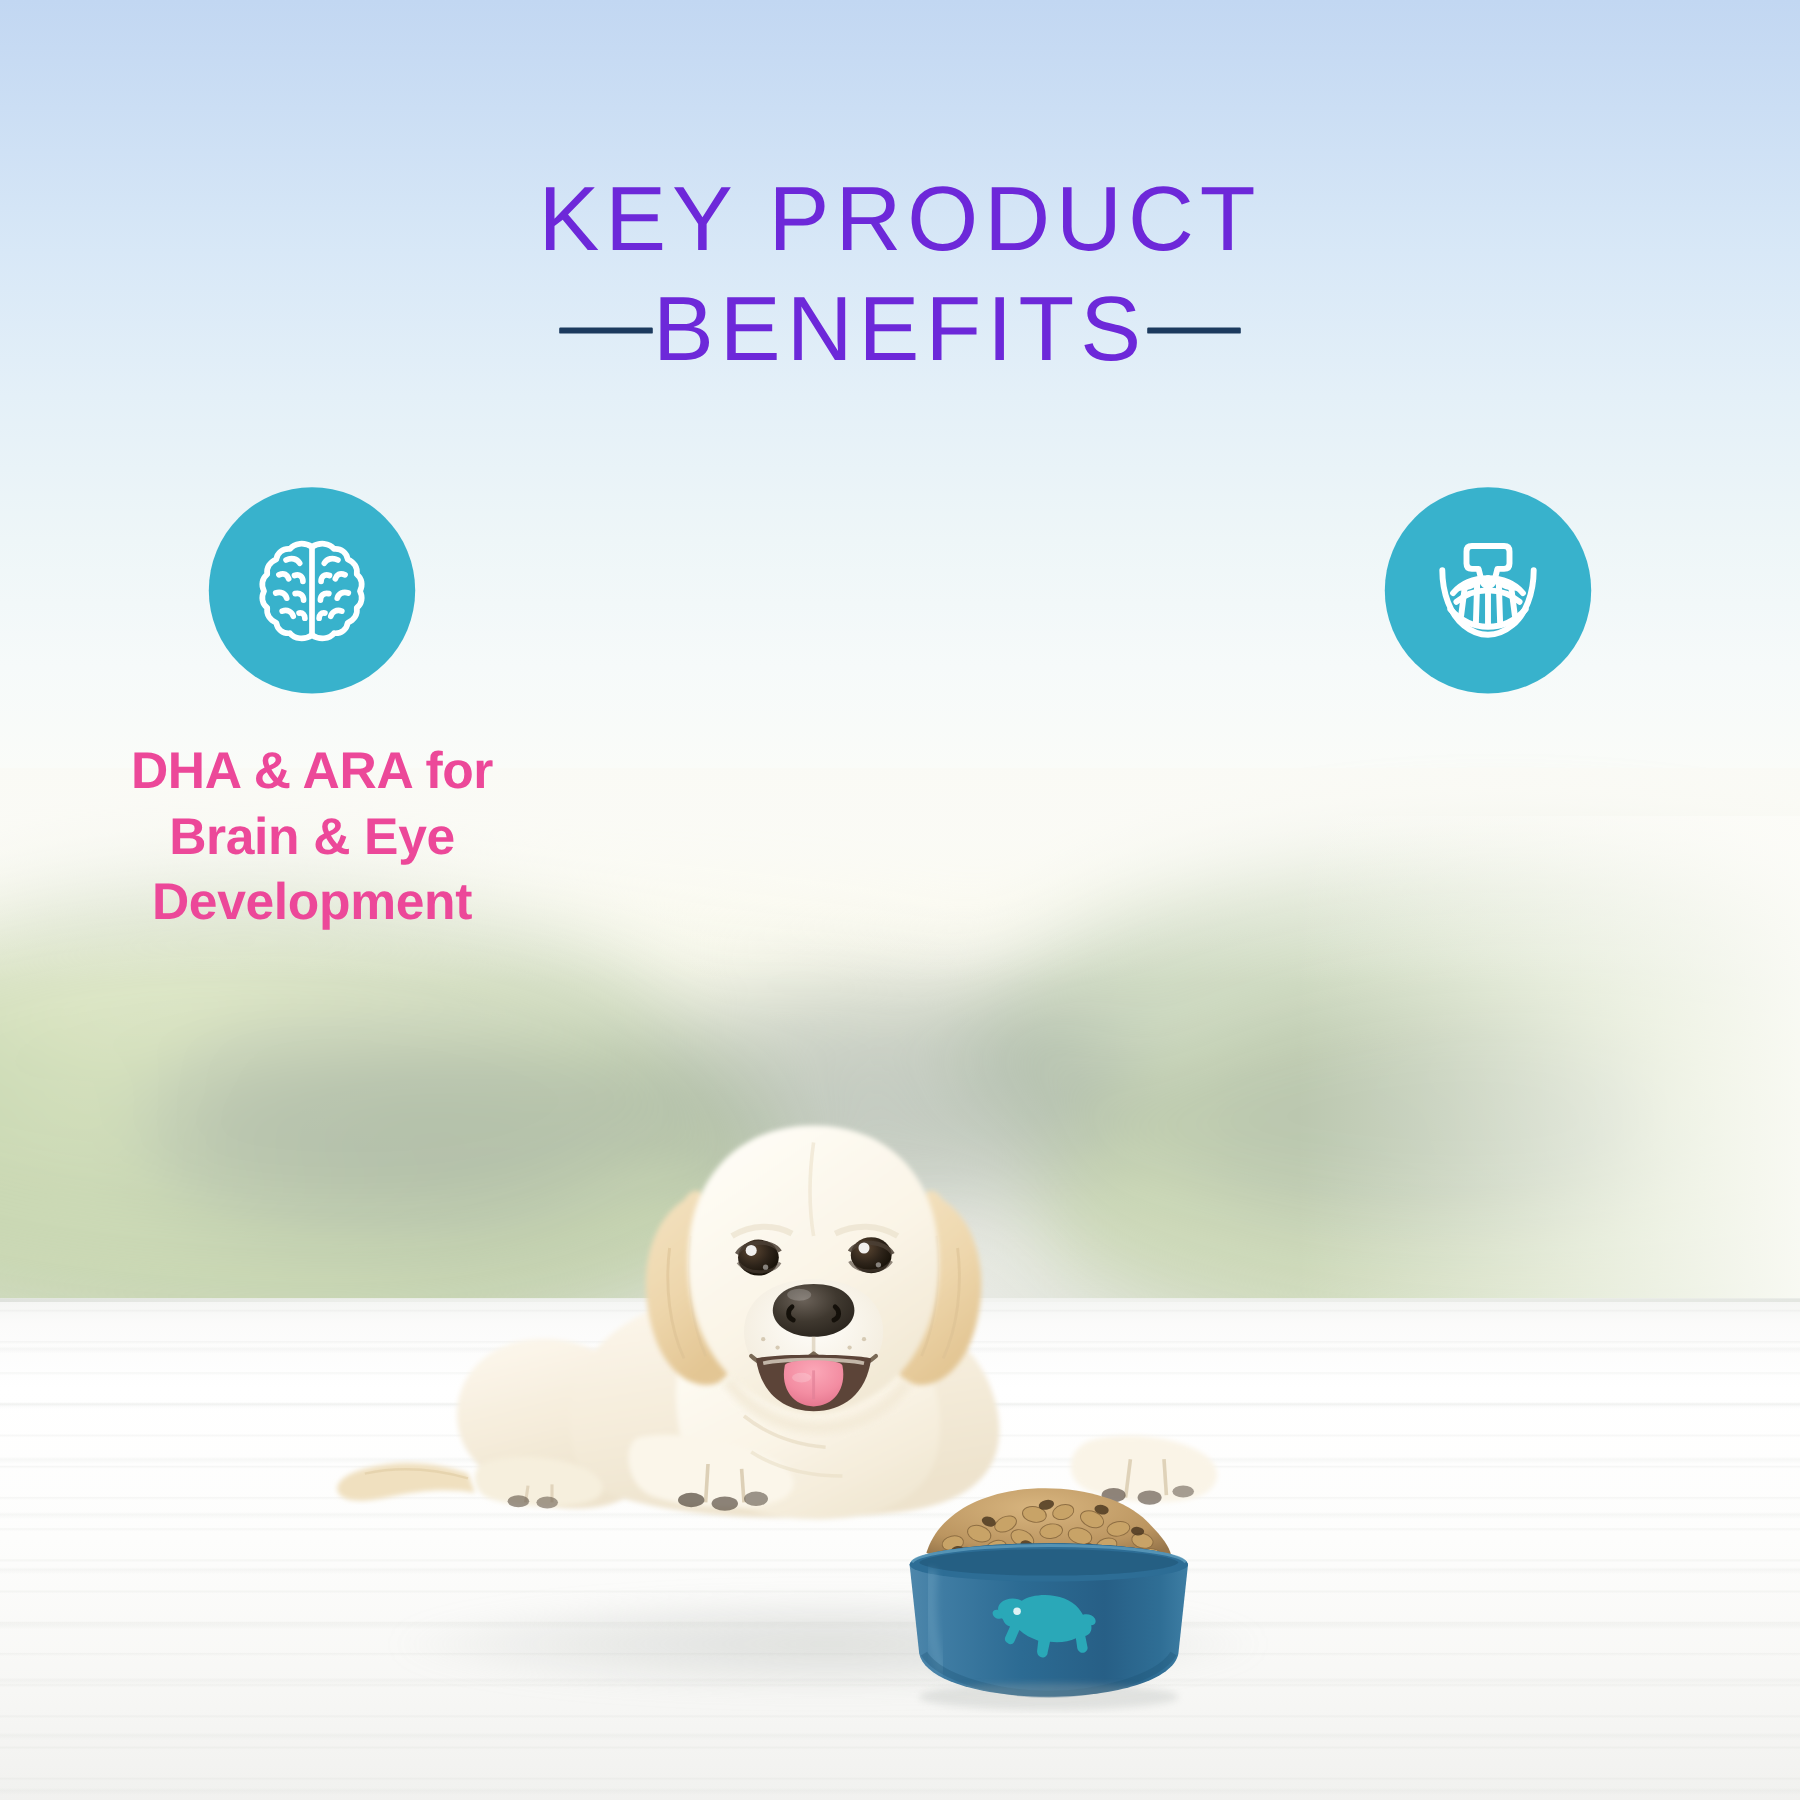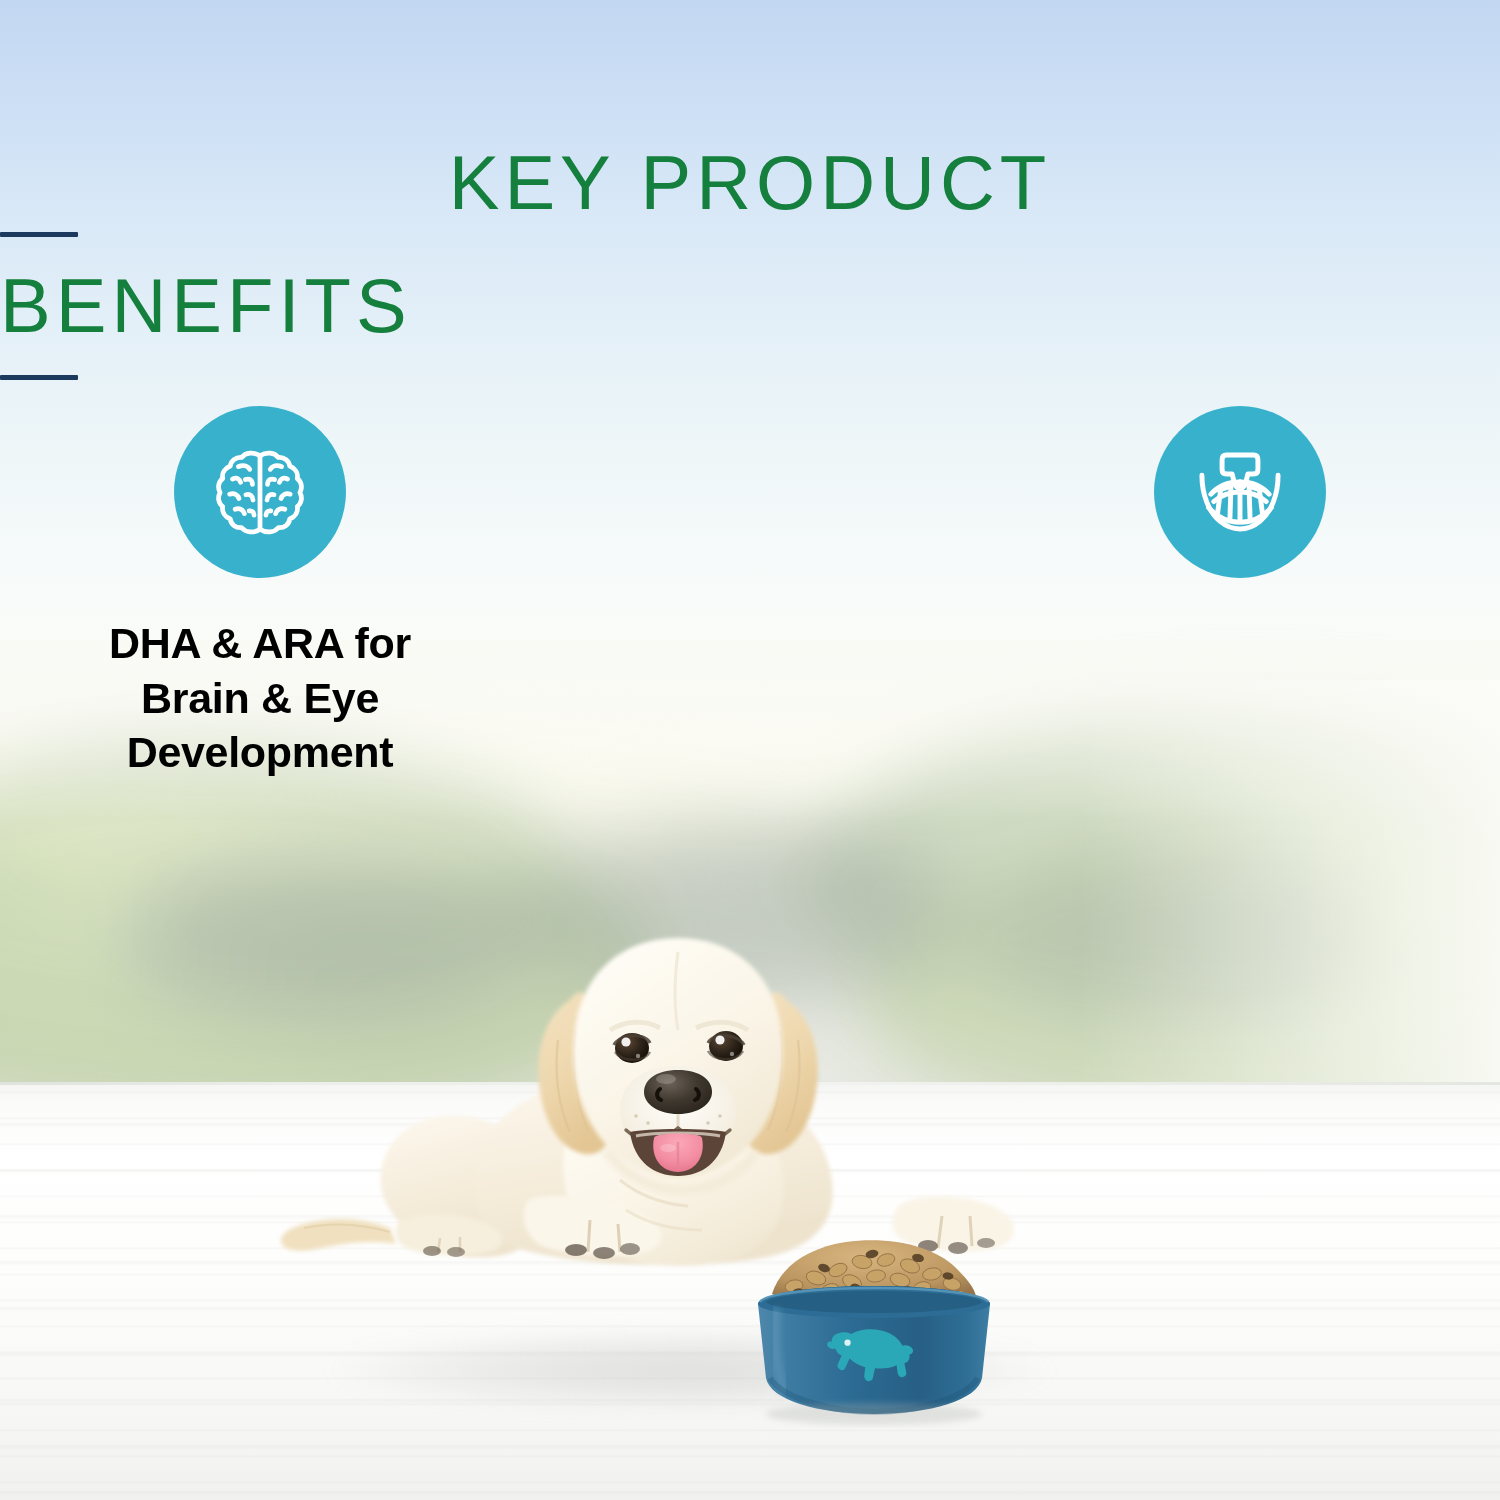--- a/index.html
+++ b/index.html
@@ -152,38 +152,36 @@
     left: 0; right: 0; top: 0; height: 3px;
     background: linear-gradient(to right, #dfe2dd, #eceeea 20%, #f2f3f0 55%, #e3e6e1);
   }
 
   
   .heading {
     position: absolute;
     left: 0; right: 0;
     top: 140px;
     text-align: center;
-    color: #15803d;
+    color: #6d28d9;
     font-family: "Liberation Sans", sans-serif;
     font-weight: 300;
     letter-spacing: 2px;
   }
   .heading-line1 {
     font-size: 76px;
     line-height: 86px;
     letter-spacing: 5px;
     white-space: nowrap;
   }
   .heading-line2-wrap {
     display: flex;
-    align-items: flex-start;
+    align-items: center;
     justify-content: center;
-    gap: 26px;
     margin-top: 6px;
-    flex-direction: column;
   }
   .rule {
     display: block;
     width: 78px;
     height: 5px;
     background: #1c3a5e;
     border-radius: 1px;
   }
   .heading-line2 {
     font-size: 76px;
@@ -214,21 +212,21 @@
     border-radius: 50%;
     background: #38b2cc;
     display: flex;
     align-items: center;
     justify-content: center;
     flex: none;
   }
   .icon-circle svg { display: block; }
   .benefit-label {
     margin-top: 38px;
-    color: #000000;
+    color: #ec4899;
     font-size: 43px;
     line-height: 1.27;
     font-weight: 700;
     letter-spacing: -0.3px;
     white-space: pre-line;
   }
 
   
   .puppy {
     position: absolute;

